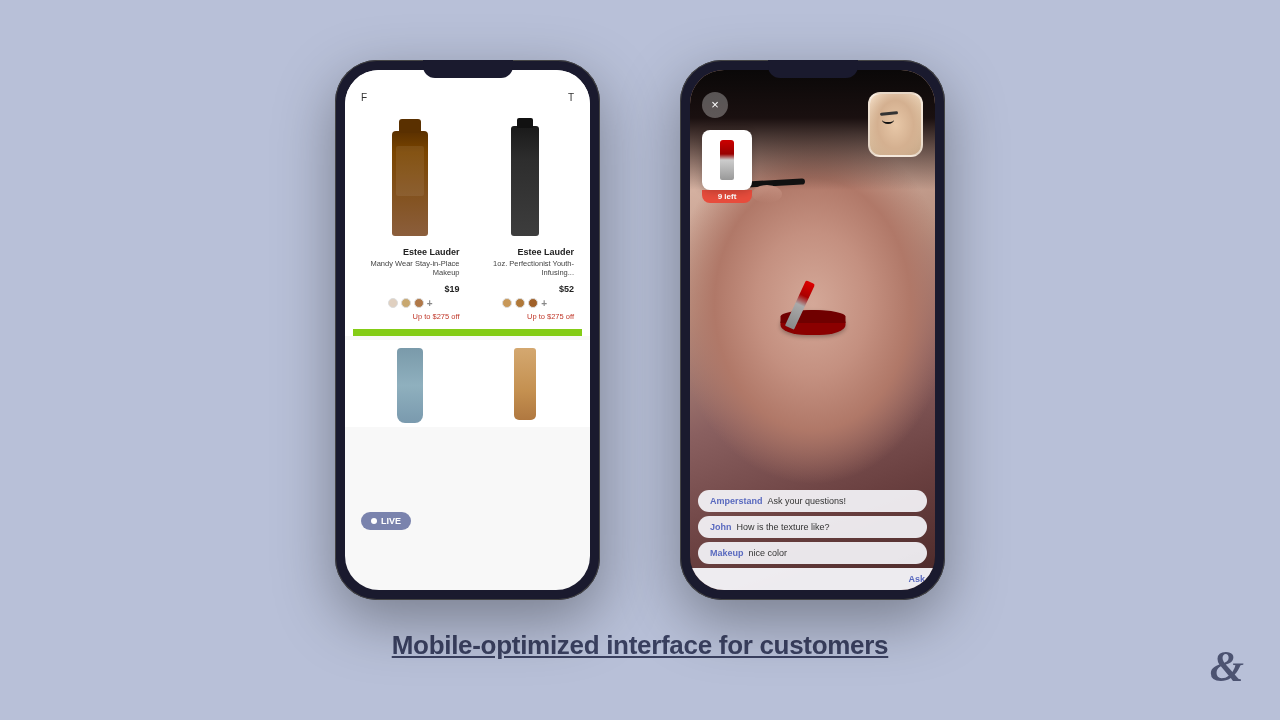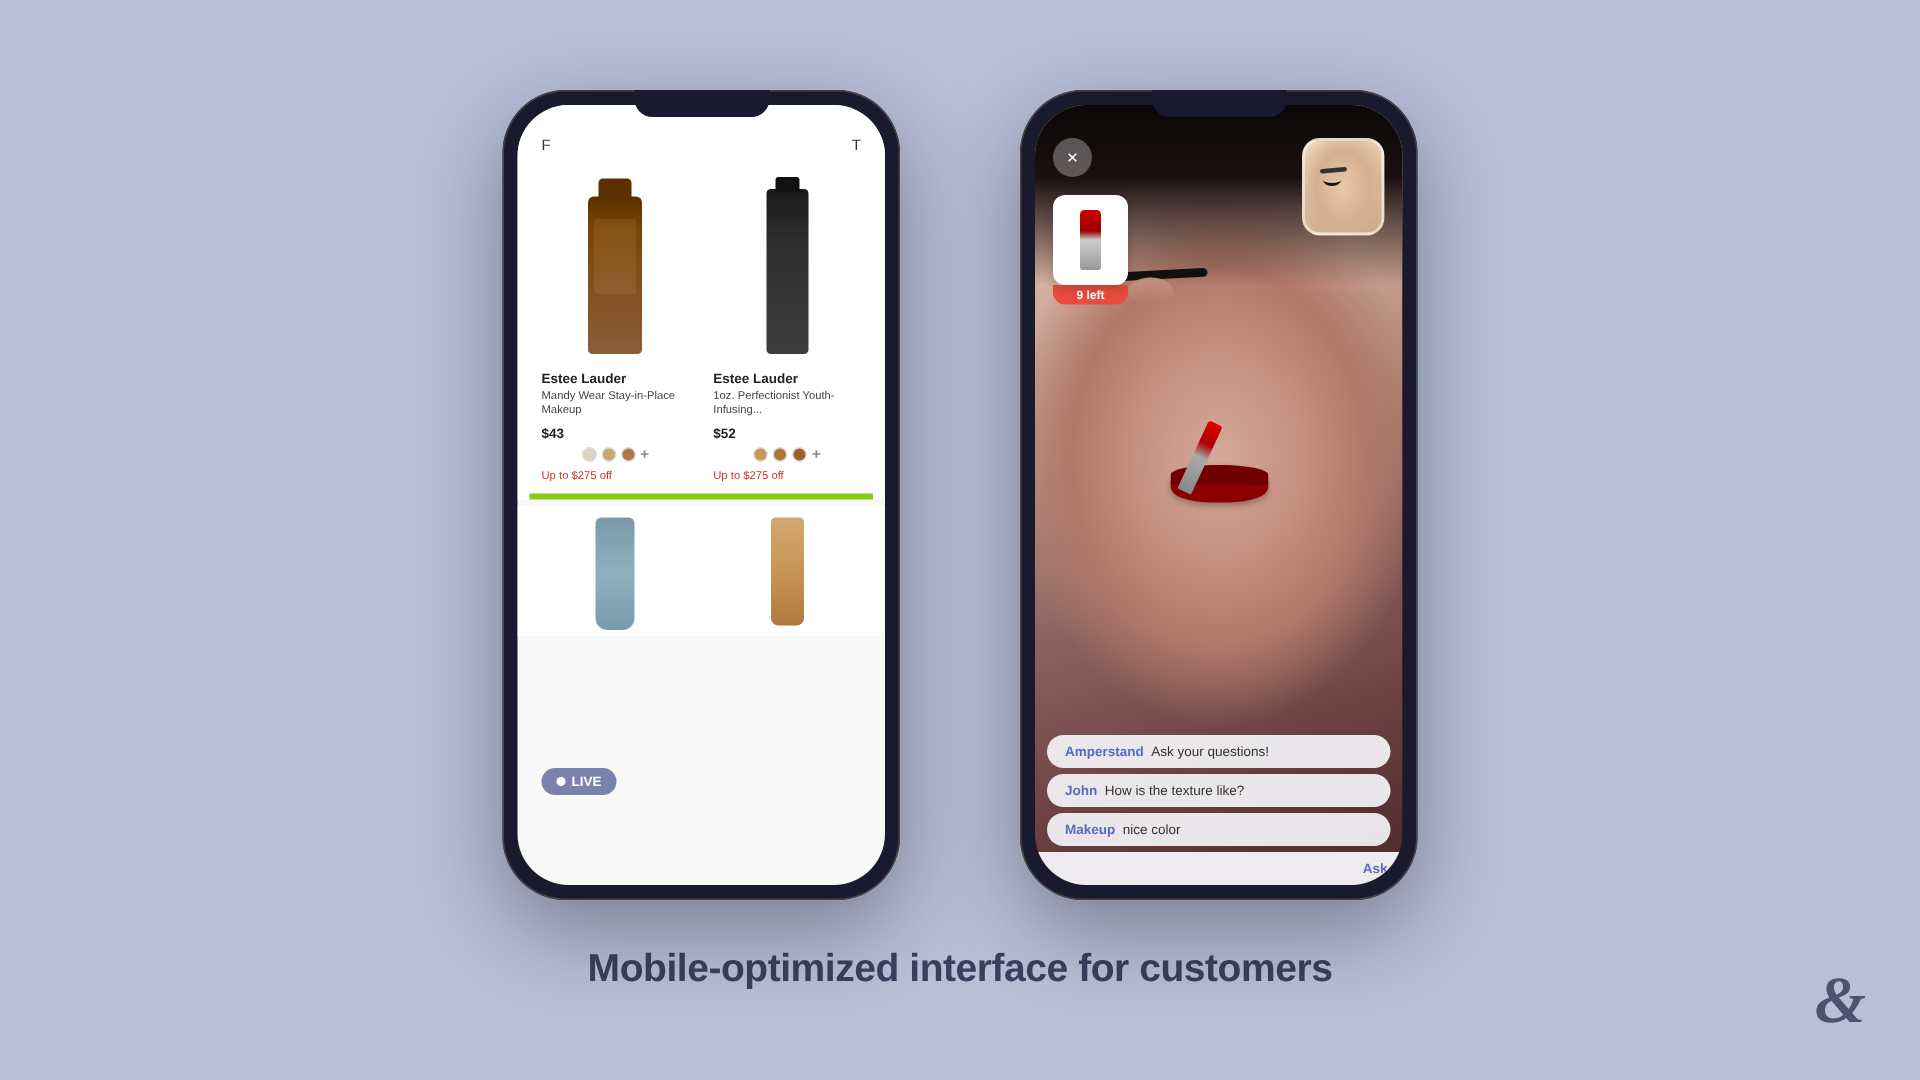--- a/index.html
+++ b/index.html
@@ -78,22 +78,22 @@
     .products-grid {
       display: grid;
       grid-template-columns: 1fr 1fr;
       gap: 0;
       padding: 0 8px;
       background: white;
     }
 
     .product-card {
       padding: 8px;
-      text-align: left;
-      border-bottom: 4px solid #84cc16;
+      text-align: right;
+      border-bottom: 7px solid #84cc16;
     }
 
     .product-img-area {
       width: 80px;
       height: 120px;
       margin: 0 auto 8px;
       display: flex;
       align-items: center;
       justify-content: center;
       position: relative;
@@ -417,20 +417,21 @@
     .page-caption {
       text-align: center;
       margin-top: 10px;
     }
 
     .caption-text {
       font-size: 26px;
       font-weight: 600;
       color: #3a4060;
       letter-spacing: -0.3px;
+      text-decoration: underline;
     }
 
     
     .brand-logo {
       position: absolute;
       bottom: 28px;
       right: 36px;
       font-size: 42px;
       color: #3a4060;
       font-weight: 900;
@@ -460,21 +461,21 @@
       </div>
 
       <div class="products-grid">
 
         <div class="product-card">
           <div class="product-img-area">
             <div class="bottle-1"></div>
           </div>
           <div class="product-brand">Estee Lauder</div>
           <div class="product-name">Mandy Wear Stay-in-Place Makeup</div>
-          <div class="product-price">$43</div>
+          <div class="product-price">$19</div>
           <div class="color-swatches">
             <div class="swatch" style="background:#e0d0c0;"></div>
             <div class="swatch" style="background:#c8a870;"></div>
             <div class="swatch" style="background:#b07848;"></div>
             <span class="swatch-add">+</span>
           </div>
           <div class="discount-text">Up to $275 off</div>
         </div>
 
         <div class="product-card">

